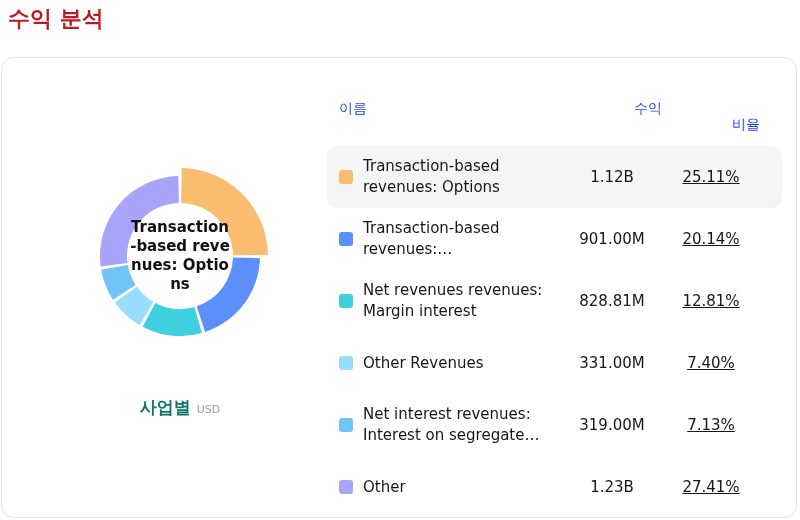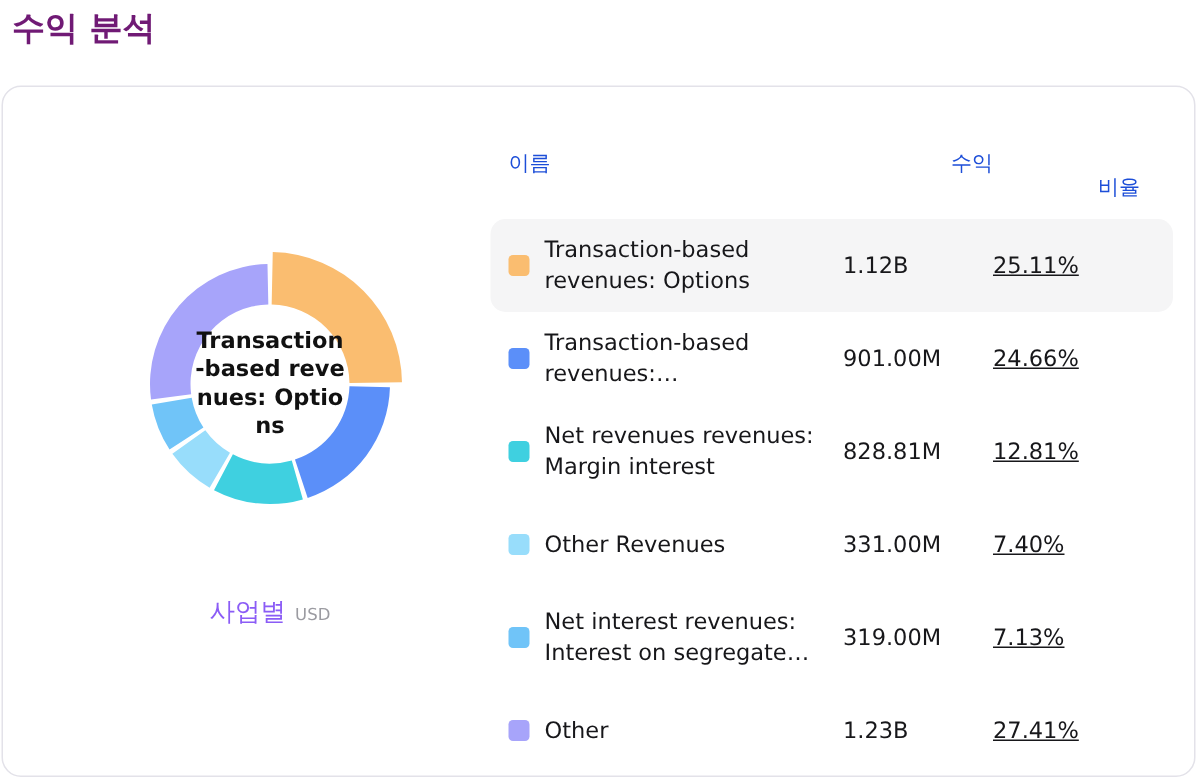--- a/index.html
+++ b/index.html
@@ -2,58 +2,58 @@
 <html><head>
 <meta charset="utf-8">
 <style>
   html,body { margin:0; padding:0; }
   body {
     width:800px; height:520px; position:relative; overflow:hidden;
     background:#ffffff; font-family:"DejaVu Sans", sans-serif;
   }
   .page-title {
     position:absolute; left:8px; top:4px;
-    font-size:22px; font-weight:bold; color:#701a75;
+    font-size:22px; font-weight:bold; color:#b91c1c;
   }
   .card {
     position:absolute; left:1px; top:57px; width:796px; height:461px;
     background:#ffffff; border:1px solid #e3e2e9; border-radius:13px;
     box-sizing:border-box;
   }
   
   .chart-col { position:absolute; left:0; top:0; width:356px; height:100%; }
   .donut-wrap { position:absolute; left:90px; top:110px; width:176px; height:176px; }
   .donut-wrap svg { position:absolute; left:0; top:0; }
   .center-label {
     position:absolute; left:50%; top:50%; transform:translate(-50%,-50%);
     width:100px; text-align:center; font-size:15px; font-weight:bold;
     line-height:1.27; color:#111; word-break:break-all;
   }
   .chart-footer { position:absolute; left:0; top:338px; width:356px; text-align:center; }
-  .f-label { font-size:17px; font-weight:normal; color:#8b5cf6; }
+  .f-label { font-size:17px; font-weight:bold; color:#0f766e; }
   .f-unit  { font-size:11px; color:#9b9ba1; margin-left:6px; }
   
   .table-col { position:absolute; left:325px; top:20px; width:455px; }
   .t-header {
     display:flex; align-items:center; box-sizing:border-box;
     padding:6px 22px 12px 12px; font-size:14px; color:#1d4ed8;
   }
   .h-name { flex:1; }
   .h-val, .h-ratio { text-align:right; }
   .h-val { width:100px; } .h-ratio { width:98px;margin-top:32px; }
   .t-row {
     display:flex; align-items:center; box-sizing:border-box;
     min-height:62px; padding:6px 22px 6px 12px; border-radius:10px;
     font-size:15px; color:#17171a; cursor:pointer;
   }
   .t-row.highlighted { background:#f5f5f6; }
   .name-cell { flex:1; display:flex; align-items:center; gap:10px; padding-right:6px; }
   .swatch { width:14px; height:14px; border-radius:3px; flex:0 0 14px; }
   .r-name { line-height:1.4; }
-  .r-val, .r-ratio { text-align:left; white-space:nowrap; }
+  .r-val, .r-ratio { text-align:center; white-space:nowrap; }
   .r-val { width:100px; } .r-ratio { width:98px;text-decoration:underline; }
 </style>
 </head>
 <body>
 
 <div class="page-title">수익 분석</div>
 
 <div class="card">
 
   <div class="chart-col">
@@ -87,21 +87,21 @@
     </span>
     <span class="r-val">1.12B</span>
     <span class="r-ratio">25.11%</span>
   </div>
         <div class="t-row">
     <span class="name-cell">
       <span class="swatch" style="background: rgb(91, 143, 249);"></span>
       <span class="r-name">Transaction-based revenues:…</span>
     </span>
     <span class="r-val">901.00M</span>
-    <span class="r-ratio">24.66%</span>
+    <span class="r-ratio">20.14%</span>
   </div>
         <div class="t-row">
     <span class="name-cell">
       <span class="swatch" style="background: rgb(63, 208, 224);"></span>
       <span class="r-name">Net revenues revenues: Margin interest</span>
     </span>
     <span class="r-val">828.81M</span>
     <span class="r-ratio">12.81%</span>
   </div>
         <div class="t-row">

